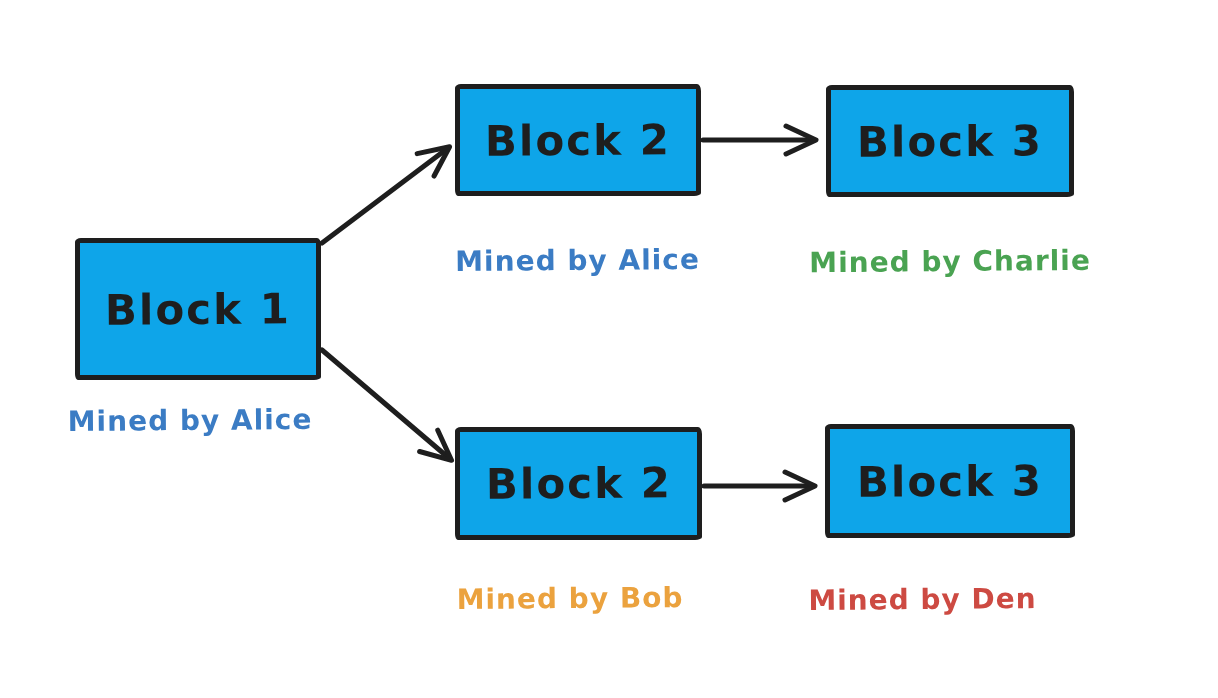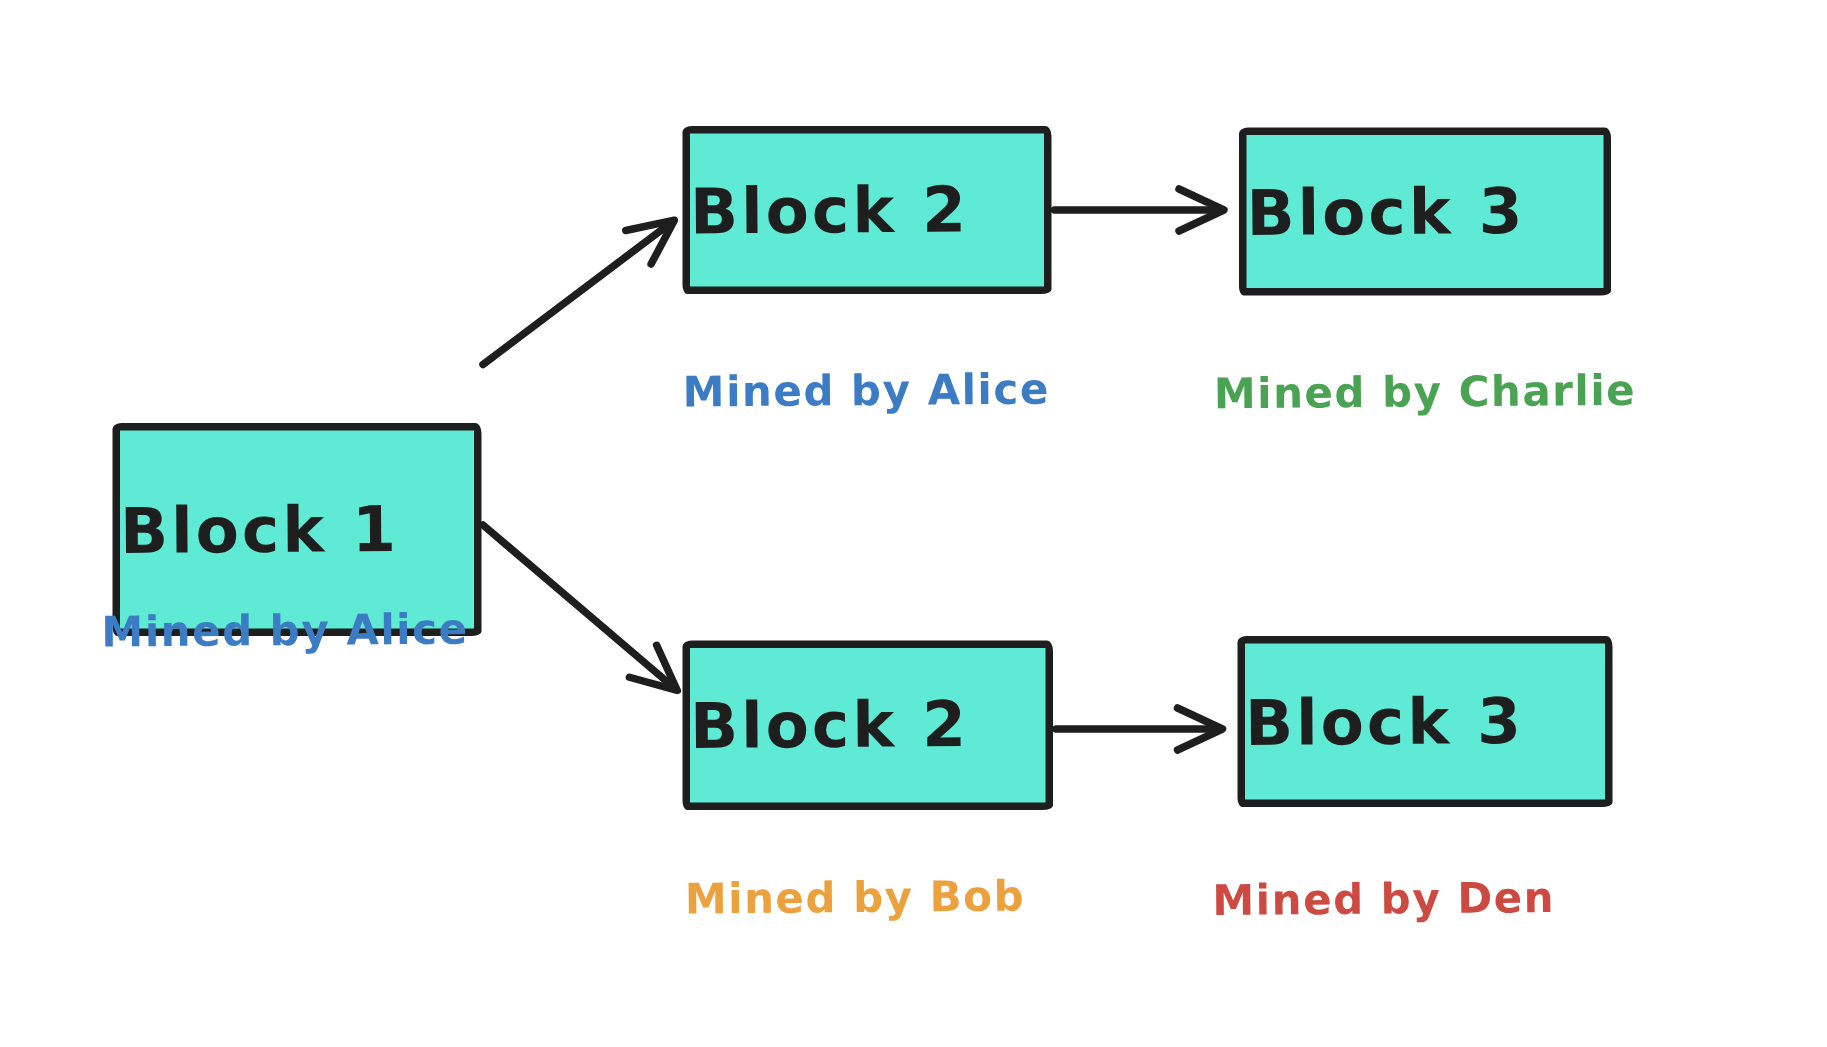--- a/index.html
+++ b/index.html
@@ -18,47 +18,48 @@
   .edge-layer {
     position: absolute;
     left: 0;
     top: 0;
     width: 1218px;
     height: 698px;
     pointer-events: none;
   }
   .block {
     position: absolute;
-    background: #5eead4;
+    background: #0ea5e9;
     border-style: solid;
     border-width: 5px;
     
     border-radius: 6px 4px 7px 3px / 4px 7px 3px 6px;
     display: flex;
     align-items: center;
+    justify-content: center;
     box-sizing: border-box;
   }
   .block-label {
     font-size: 42px;
     font-weight: 700;
     letter-spacing: 2px;
     white-space: nowrap;
     transform: rotate(-0.4deg);
   }
   .miner-label {
     position: absolute;
     font-size: 28px;
     font-weight: 700;
     letter-spacing: 1px;
     text-align: center;
     white-space: nowrap;
     transform: rotate(-0.5deg);
   }
   
-  #block-1        { left: 75px;  top: 238px; width: 246px; height: 142px; margin-top: 44px; }
+  #block-1        { left: 75px;  top: 238px; width: 246px; height: 142px; }
   #block-2-top    { left: 455px; top: 84px;  width: 246px; height: 112px; }
   #block-3-top    { left: 826px; top: 85px;  width: 248px; height: 112px; }
   #block-2-bottom { left: 455px; top: 427px; width: 247px; height: 113px; }
   #block-3-bottom { left: 825px; top: 424px; width: 250px; height: 114px; }
 
   #miner-block-1        { left: 40px;  top: 404px; width: 300px; }
   #miner-block-2-top    { left: 425px; top: 244px; width: 305px; }
   #miner-block-3-top    { left: 775px; top: 245px; width: 350px; }
   #miner-block-2-bottom { left: 420px; top: 582px; width: 300px; }
   #miner-block-3-bottom { left: 775px; top: 583px; width: 295px; }

